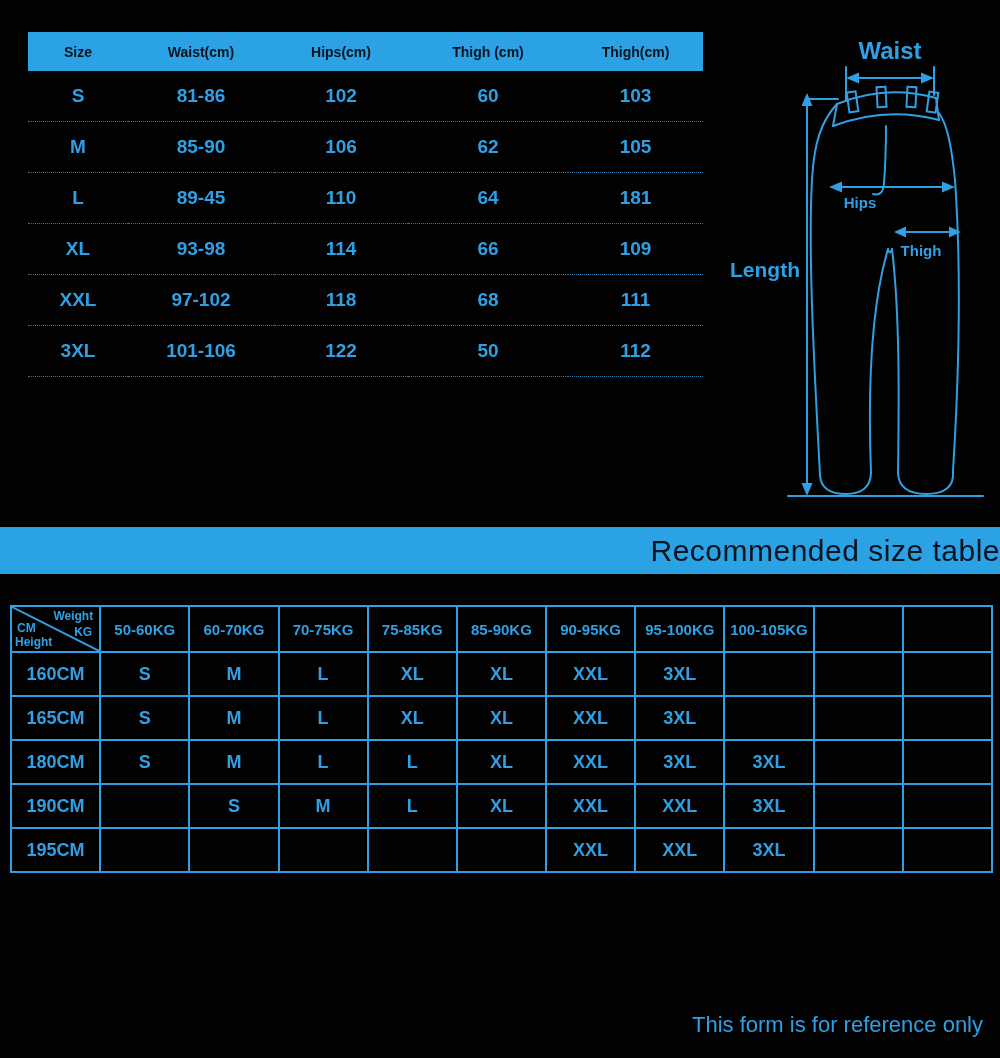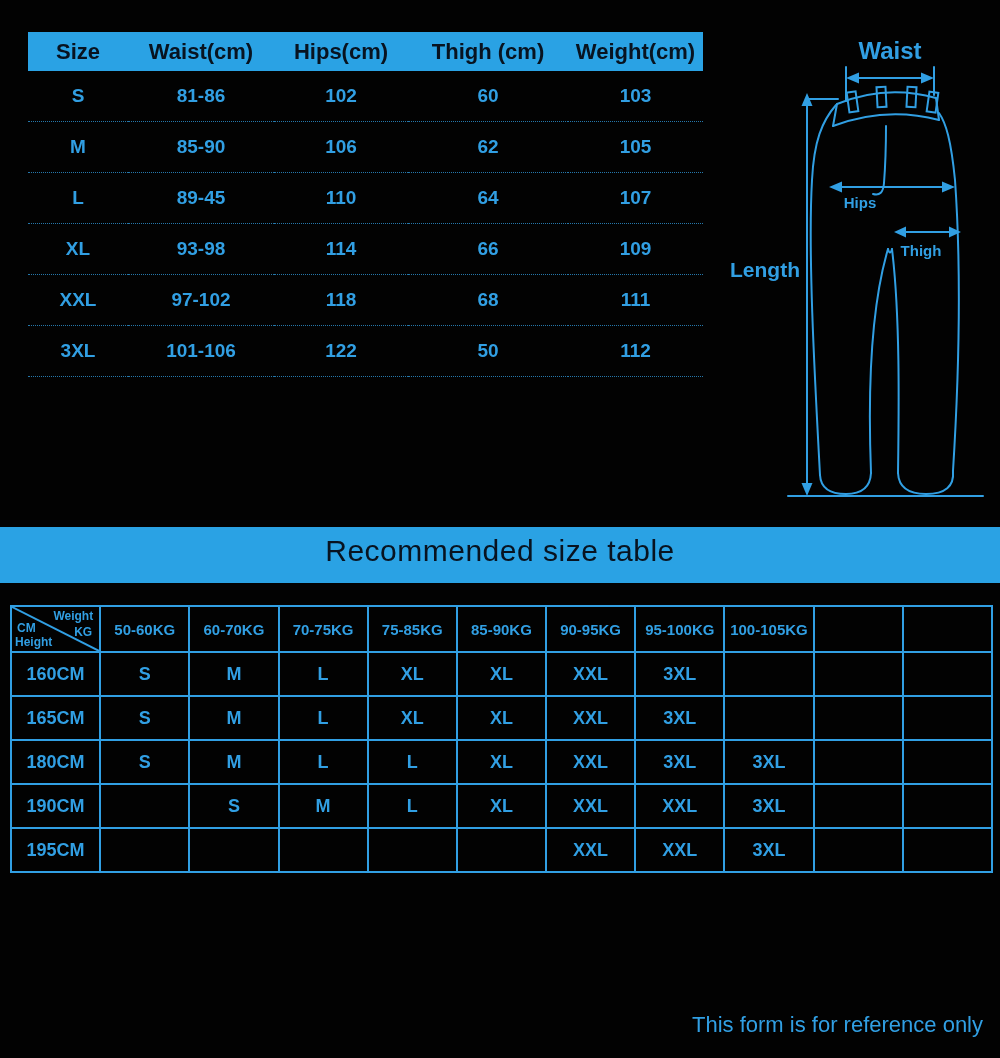--- a/index.html
+++ b/index.html
@@ -14,36 +14,36 @@
     background:var(--bg);
     font-family:"Liberation Sans", sans-serif;
   }
   
   .spec-table{
     position:absolute;left:28px;top:32px;width:675px;
     border-collapse:collapse;table-layout:fixed;
   }
   .spec-table thead th{
     background:var(--band);color:var(--dark);
-    font-size:22px;font-weight:bold;height:37px;text-align:center;
+    font-size:14px;font-weight:bold;height:37px;text-align:center;
   }
   .spec-table tbody td{
     color:var(--blue);font-size:19px;font-weight:bold;text-align:center;
     height:48px;border-bottom:1px dotted rgba(49,159,227,.75);
   }
   
   .pants-svg{position:absolute;left:700px;top:25px;width:300px;height:500px;}
   .pants-svg .ln{stroke:var(--blue);stroke-width:2;fill:none;stroke-linecap:round;}
   .pants-svg .tri{fill:var(--blue);stroke:none;}
   .pants-svg .lbl{fill:var(--blue);font-weight:bold;font-family:"Liberation Sans",sans-serif;}
   
   .banner{
-    position:absolute;left:0;top:527px;width:1000px;height:56px;
+    position:absolute;left:0;top:527px;width:1000px;height:47px;
     background:var(--band);color:var(--dark);
-    font-size:30px;line-height:47px;text-align:center;letter-spacing:.5px;
+    font-size:30px;line-height:47px;text-align:right;letter-spacing:.5px;
   }
   
   .rec-table{
     position:absolute;left:10px;top:605px;width:983px;
     border-collapse:collapse;table-layout:fixed;
   }
   .rec-table th,.rec-table td{
     border:2px solid var(--blue);color:var(--blue);
     text-align:center;font-weight:bold;padding:0;
   }
@@ -75,21 +75,21 @@
         <col style="width:134px">
       <col style="width:160px">
         <col style="width:135px">
     </colgroup>
     <thead>
       <tr>
         <th>Size</th>
         <th>Waist(cm)</th>
         <th>Hips(cm)</th>
         <th>Thigh (cm)</th>
-        <th>Weight(cm)</th>
+        <th>Thigh(cm)</th>
       </tr>
     </thead>
     <tbody id="spec-body">
         <tr>
           <td>S</td>
           <td>81-86</td>
           <td>102</td>
           <td>60</td>
           <td>103</td>
         </tr>
@@ -98,21 +98,21 @@
           <td>85-90</td>
           <td>106</td>
           <td>62</td>
           <td>105</td>
         </tr>
         <tr>
           <td>L</td>
           <td>89-45</td>
           <td>110</td>
           <td>64</td>
-          <td>107</td>
+          <td>181</td>
         </tr>
         <tr>
           <td>XL</td>
           <td>93-98</td>
           <td>114</td>
           <td>66</td>
           <td>109</td>
         </tr>
         <tr>
           <td>XXL</td>

